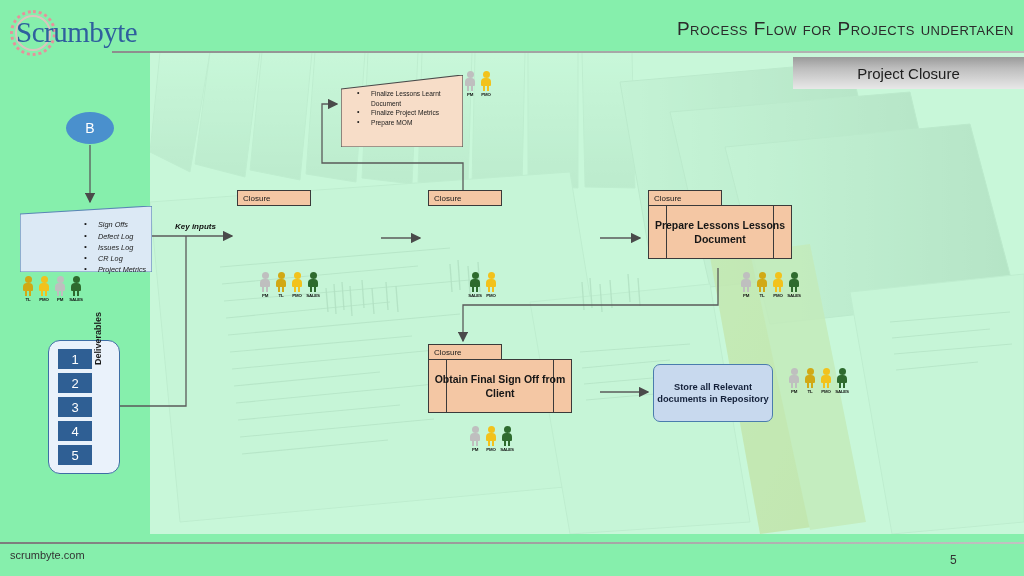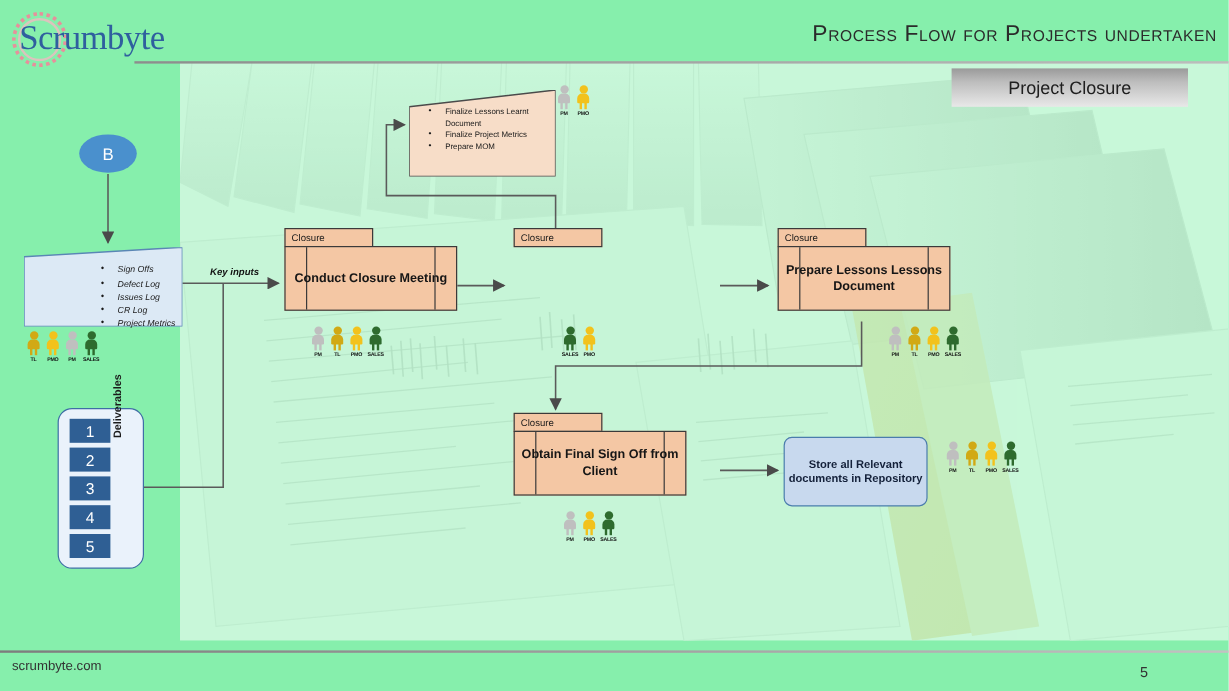--- a/index.html
+++ b/index.html
@@ -21,21 +21,21 @@
   .logo .ring{position:absolute;left:2px;top:4px;width:46px;height:46px;border-radius:50%;
      border:3px dotted #e6919c;box-sizing:border-box;}
   .logo .ring2{position:absolute;left:7px;top:9px;width:36px;height:36px;border-radius:50%;
      border:2px solid #f0b9c2;box-sizing:border-box;opacity:.8;}
   .logo .word{position:absolute;left:8px;top:10px;font-family:"Liberation Serif",serif;
      font-size:29px;color:#2f5f9e;letter-spacing:-.5px;font-weight:400;}
   .header-title{position:absolute;right:10px;top:18px;font-family:"Liberation Sans",sans-serif;
      font-size:19px;color:#2b2b2b;letter-spacing:.5px;font-variant:small-caps;white-space:nowrap;}
   .header-rule{position:absolute;left:112px;top:51px;width:912px;height:2px;
      background:linear-gradient(to right,#8d8d8d,#bdbdbd);}
-  .closure-banner{position:absolute;left:793px;top:57px;width:197px;height:32px;
+  .closure-banner{position:absolute;left:793px;top:57px;width:231px;height:32px;
      background:linear-gradient(to bottom,#9a9a9a 0%,#bdbdbd 35%,#d8d8d8 75%,#e8e8e8 100%);
      display:flex;align-items:center;justify-content:center;text-align:center;}
   .closure-banner span{font-size:15px;color:#202020;}
 
   
   .footer-rule{position:absolute;left:0;top:542px;width:1024px;height:2px;
      background:linear-gradient(to right,#7d7d7d,#c2c2c2);}
   .footer-left{position:absolute;left:10px;top:549px;font-size:11px;color:#333;}
   .footer-page{position:absolute;left:950px;top:553px;font-size:12px;color:#333;}
 
@@ -323,23 +323,20 @@
           <div class="torso" style="background:#f2c21c"></div>
           <div class="legL" style="background:#f2c21c"></div>
           <div class="legR" style="background:#f2c21c"></div>
         </div>
       <div class="lab">PMO</div>
     </div>
   </div>
 
   <div class="proc" style="left:237px;top:190px;width:144px;height:69px;">
     <div class="tab">Closure</div>
-    <div class="body">
-      <span>Conduct Closure Meeting</span>
-    </div>
   </div>
   <div class="people" style="left:259px;top:272px;">
     <div class="person">
       <div class="glyph">
           <div class="head" style="background:#bfbfbf"></div>
           <div class="torso" style="background:#bfbfbf"></div>
           <div class="legL" style="background:#bfbfbf"></div>
           <div class="legR" style="background:#bfbfbf"></div>
         </div>
       <div class="lab">PM</div>

